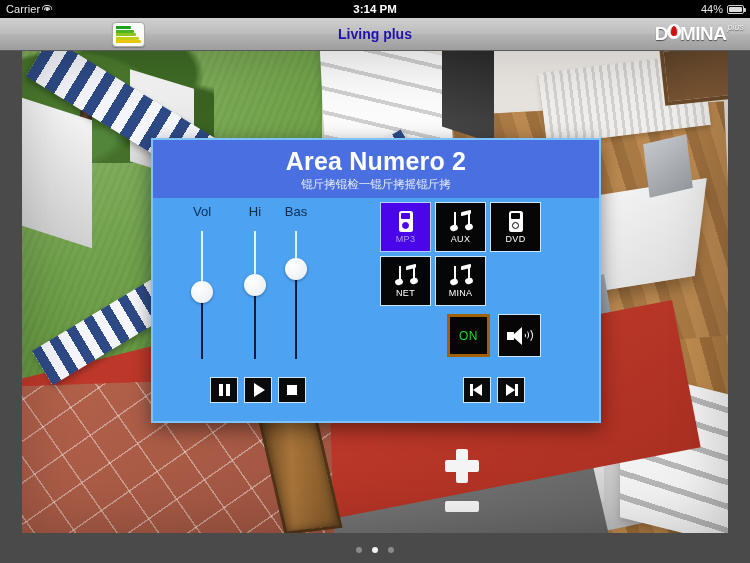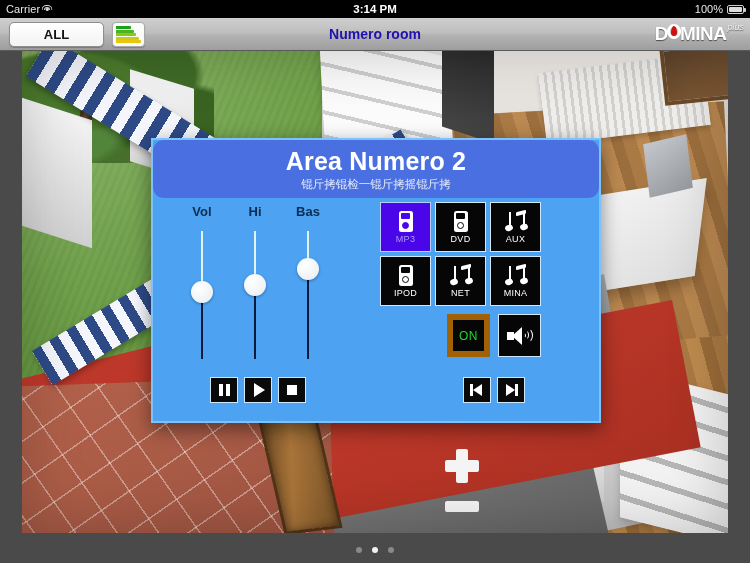--- a/index.html
+++ b/index.html
@@ -233,31 +233,31 @@
   .dots span.on { background:#f2f2f2; }
 
   
   .modal {
     position:absolute; left:151px; top:138px; width:450px; height:285px;
     background:#4da2f2; border:2px solid #7ec2fb;
     box-shadow:0 6px 18px rgba(0,0,0,.45);
   }
   .modal-head {
     height:58px; background:#4a6fe0;
-    display:flex; flex-direction:column; align-items:center; justify-content:center;border-radius:11px;
+    display:flex; flex-direction:column; align-items:center; justify-content:center;
   }
   .modal-title { font-size:25px; font-weight:bold; color:#fff; letter-spacing:.2px; line-height:29px; }
   .modal-sub { font-size:11.5px; color:#e6ecfb; margin-top:1px; }
 
   .modal-body { position:relative; height:225px; }
 
   
   .sliders { position:absolute; left:26px; top:6px; width:160px; height:160px; }
   .sl { position:absolute; top:0; width:46px; text-align:center; }
-  .sl-label { font-size:13px; color:#0b2d52; font-weight:700; }
+  .sl-label { font-size:13px; color:#0b2d52; font-weight:400; }
   .sl-track { position:relative; margin:12px auto 0; width:46px; height:128px; }
   .sl-track .rail { position:absolute; left:50%; transform:translateX(-50%); width:2px; top:0; bottom:0; }
   .sl-track .rail.top { background:#dff4f0; }
   .sl-track .rail.bot { background:#0d1a3c; }
   .sl-knob {
     position:absolute; left:50%; transform:translate(-50%,-50%);
     width:22px; height:22px; border-radius:50%;
     background:radial-gradient(circle at 35% 32%,#ffffff,#eef2f4 70%,#d8dde1);
     box-shadow:0 1px 3px rgba(0,0,0,.35);
   }
@@ -305,21 +305,21 @@
   .ico-note { position:relative; width:20px; height:21px; }
   .ico-note .beam { position:absolute; right:0; top:0; width:10px; height:4px; background:#fff; transform:skewY(-14deg); border-radius:1px; }
   .ico-note .st1 { position:absolute; left:3px; top:1px; width:2.4px; height:15px; background:#fff; }
   .ico-note .st2 { position:absolute; right:0.5px; top:0px; width:2.4px; height:14px; background:#fff; }
   .ico-note .h1 { position:absolute; left:-1px; bottom:1px; width:8px; height:6px; background:#fff; border-radius:50%; transform:rotate(-16deg); }
   .ico-note .h2 { position:absolute; right:-2.5px; bottom:2px; width:8px; height:6px; background:#fff; border-radius:50%; transform:rotate(-16deg); }
 
   
   .onrow { position:absolute; left:294px; top:116px; display:flex; gap:8px; }
   .onbtn {
-    width:43px; height:43px; background:#060606; border:6px solid #a16207;
+    width:43px; height:43px; background:#060606; border:3px solid #a16207;
     display:flex; align-items:center; justify-content:center;
     font-size:12px; color:#17dc2e; letter-spacing:.5px;
   }
   .spkbtn { width:43px; height:43px; background:#060606; border:1px solid #cfe7fb; display:flex; align-items:center; justify-content:center; }
   .ico-spk { position:relative; width:26px; height:20px; }
   .ico-spk .box { position:absolute; left:0; top:6px; width:7px; height:8px; background:#fff; }
   .ico-spk .cone { position:absolute; left:5px; top:1px; width:0;height:0;
     border-right:10px solid #fff; border-top:9px solid transparent; border-bottom:9px solid transparent; }
   .ico-spk .w { position:absolute; border:1.6px solid #fff; border-radius:50%;
     border-left-color:transparent; border-top-color:transparent; border-bottom-color:transparent; }
@@ -339,37 +339,36 @@
     <div class="sb-left">
       <span class="sb-carrier">Carrier</span>
       <span class="wifi-ico">
           <i></i>
           <i></i>
           <i></i>
         </span>
     </div>
     <div class="sb-center">3:14 PM</div>
     <div class="sb-right">
-      <span>100%</span>
+      <span>44%</span>
       <span class="batt">
           <i></i>
         </span>
     </div>
   </div>
 
   <div class="toolbar">
-    <div class="btn-all">ALL</div>
     <div class="energy-ico">
       <span></span>
         <span></span>
         <span></span>
         <span></span>
         <span></span>
     </div>
-    <div class="tb-title">Numero room</div>
+    <div class="tb-title">Living plus</div>
     <div class="logo">
       <span class="logo-text">D</span>
       <span class="logo-o">
           <span class="logo-flame"></span>
         </span>
       <span class="logo-text">MINA</span>
       <span class="logo-plus">plus</span>
     </div>
   </div>
 
@@ -440,21 +439,21 @@
 
         <div class="sl" style="left:53px">
           <div class="sl-label">Hi</div>
           <div class="sl-track">
             <div class="rail top" style="height:42%"></div>
             <div class="rail bot" style="top:42%;bottom:0"></div>
             <div class="sl-knob" style="top:42%"></div>
           </div>
         </div>
 
-        <div class="sl" style="left:106px">
+        <div class="sl" style="left:94px">
           <div class="sl-label">Bas</div>
           <div class="sl-track">
             <div class="rail top" style="height:30%"></div>
             <div class="rail bot" style="top:30%;bottom:0"></div>
             <div class="sl-knob" style="top:30%"></div>
           </div>
         </div>
 
       </div>
 
@@ -474,47 +473,40 @@
       </div>
 
       <div class="sources">
         <div class="src-row">
           <div class="src active">
             <span class="ico-ipod">
                 <i class="scr"></i>
                 <i class="whl"></i>
               </span>
             <span class="src-label">MP3</span>
-          </div>
-          <div class="src">
-            <span class="ico-ipod">
-                <i class="scr"></i>
-                <i class="whl"></i>
-              </span>
-            <span class="src-label">DVD</span>
           </div>
           <div class="src">
             <span class="ico-note">
               <i class="beam"></i>
                 <i class="st1"></i>
                 <i class="st2"></i>
                 <i class="h1"></i>
                 <i class="h2"></i>
             </span>
             <span class="src-label">AUX</span>
           </div>
-        </div>
-        <div class="src-row">
           <div class="src">
             <span class="ico-ipod">
                 <i class="scr"></i>
                 <i class="whl"></i>
               </span>
-            <span class="src-label">IPOD</span>
-          </div>
+            <span class="src-label">DVD</span>
+          </div>
+        </div>
+        <div class="src-row">
           <div class="src">
             <span class="ico-note">
               <i class="beam"></i>
                 <i class="st1"></i>
                 <i class="st2"></i>
                 <i class="h1"></i>
                 <i class="h2"></i>
             </span>
             <span class="src-label">NET</span>
           </div>

